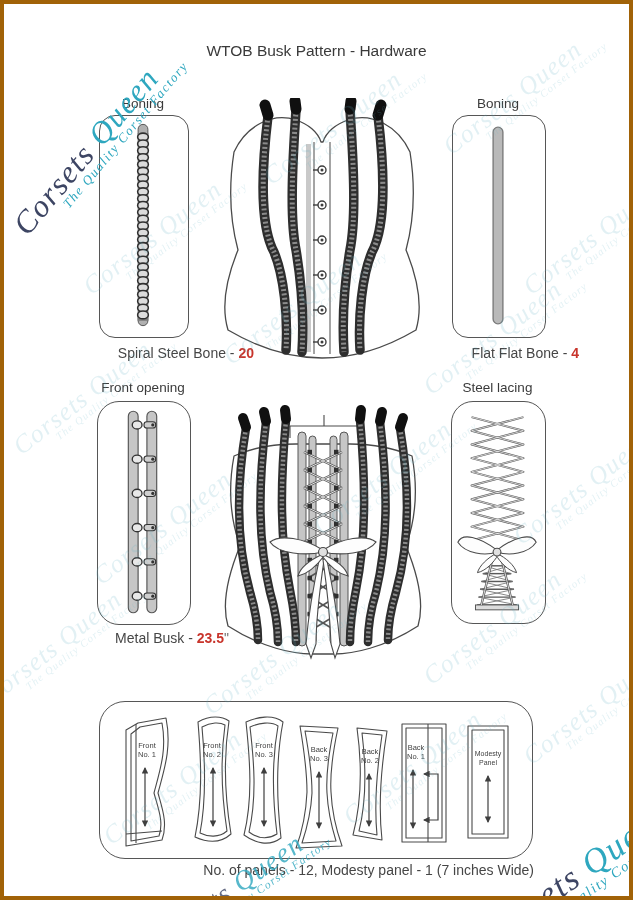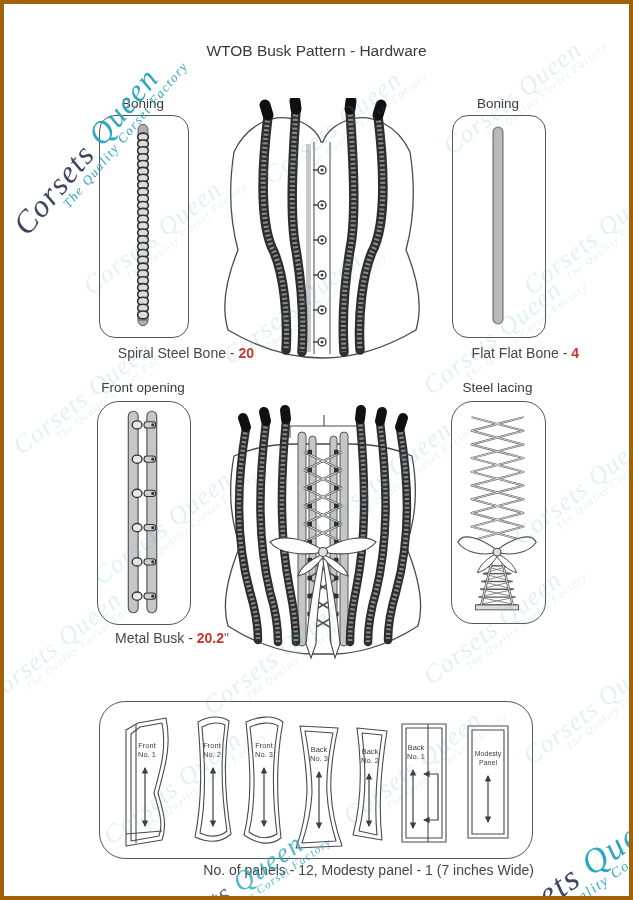--- a/index.html
+++ b/index.html
@@ -160,21 +160,21 @@
             <rect x="47" y="158.8" width="12" height="6.4" rx="3" fill="#cfcfcf" stroke="#333" stroke-width="1.1"></rect>
             <ellipse cx="40" cy="162" rx="5" ry="4.2" fill="#e8e8e8" stroke="#333" stroke-width="1.4"></ellipse>
             <circle cx="56" cy="162" r="1.6" fill="#333"></circle>
             <rect x="47" y="193.8" width="12" height="6.4" rx="3" fill="#cfcfcf" stroke="#333" stroke-width="1.1"></rect>
             <ellipse cx="40" cy="197" rx="5" ry="4.2" fill="#e8e8e8" stroke="#333" stroke-width="1.4"></ellipse>
             <circle cx="56" cy="197" r="1.6" fill="#333"></circle>
           </g>
       </svg>
     </div>
     <div class="cap" style="left:55px;top:626px;width:170px">
-      <span>Metal Busk - </span><span class="val">20.2</span><span class="suf">"</span>
+      <span>Metal Busk - </span><span class="val">23.5</span><span class="suf">"</span>
     </div>
 
     <svg class="abs" style="left:208px;top:388px" viewBox="0 0 222 272" width="222" height="272">
       <path d="M 22 64 C 16 96 18 126 28 154 C 14 188 10 214 16 234 C 50 256 82 262 100 262 L 122 262 C 140 262 172 256 206 234 C 212 214 208 188 194 154 C 204 126 206 96 200 64 C 182 56 162 52 138 52 L 84 52 C 60 52 40 56 22 64 Z" fill="#fff" stroke="#4a4a4a" stroke-width="1.3" stroke-linejoin="round"></path>
       <g>
         <rect x="86" y="40" width="8" height="214" rx="4" fill="#c6c6c6" stroke="#565656" stroke-width="1"></rect>
         <rect x="97" y="44" width="7" height="208" rx="3.5" fill="#c6c6c6" stroke="#565656" stroke-width="1"></rect>
         <rect x="118" y="44" width="7" height="208" rx="3.5" fill="#c6c6c6" stroke="#565656" stroke-width="1"></rect>
         <rect x="128" y="40" width="8" height="214" rx="4" fill="#c6c6c6" stroke="#565656" stroke-width="1"></rect>
       </g>

